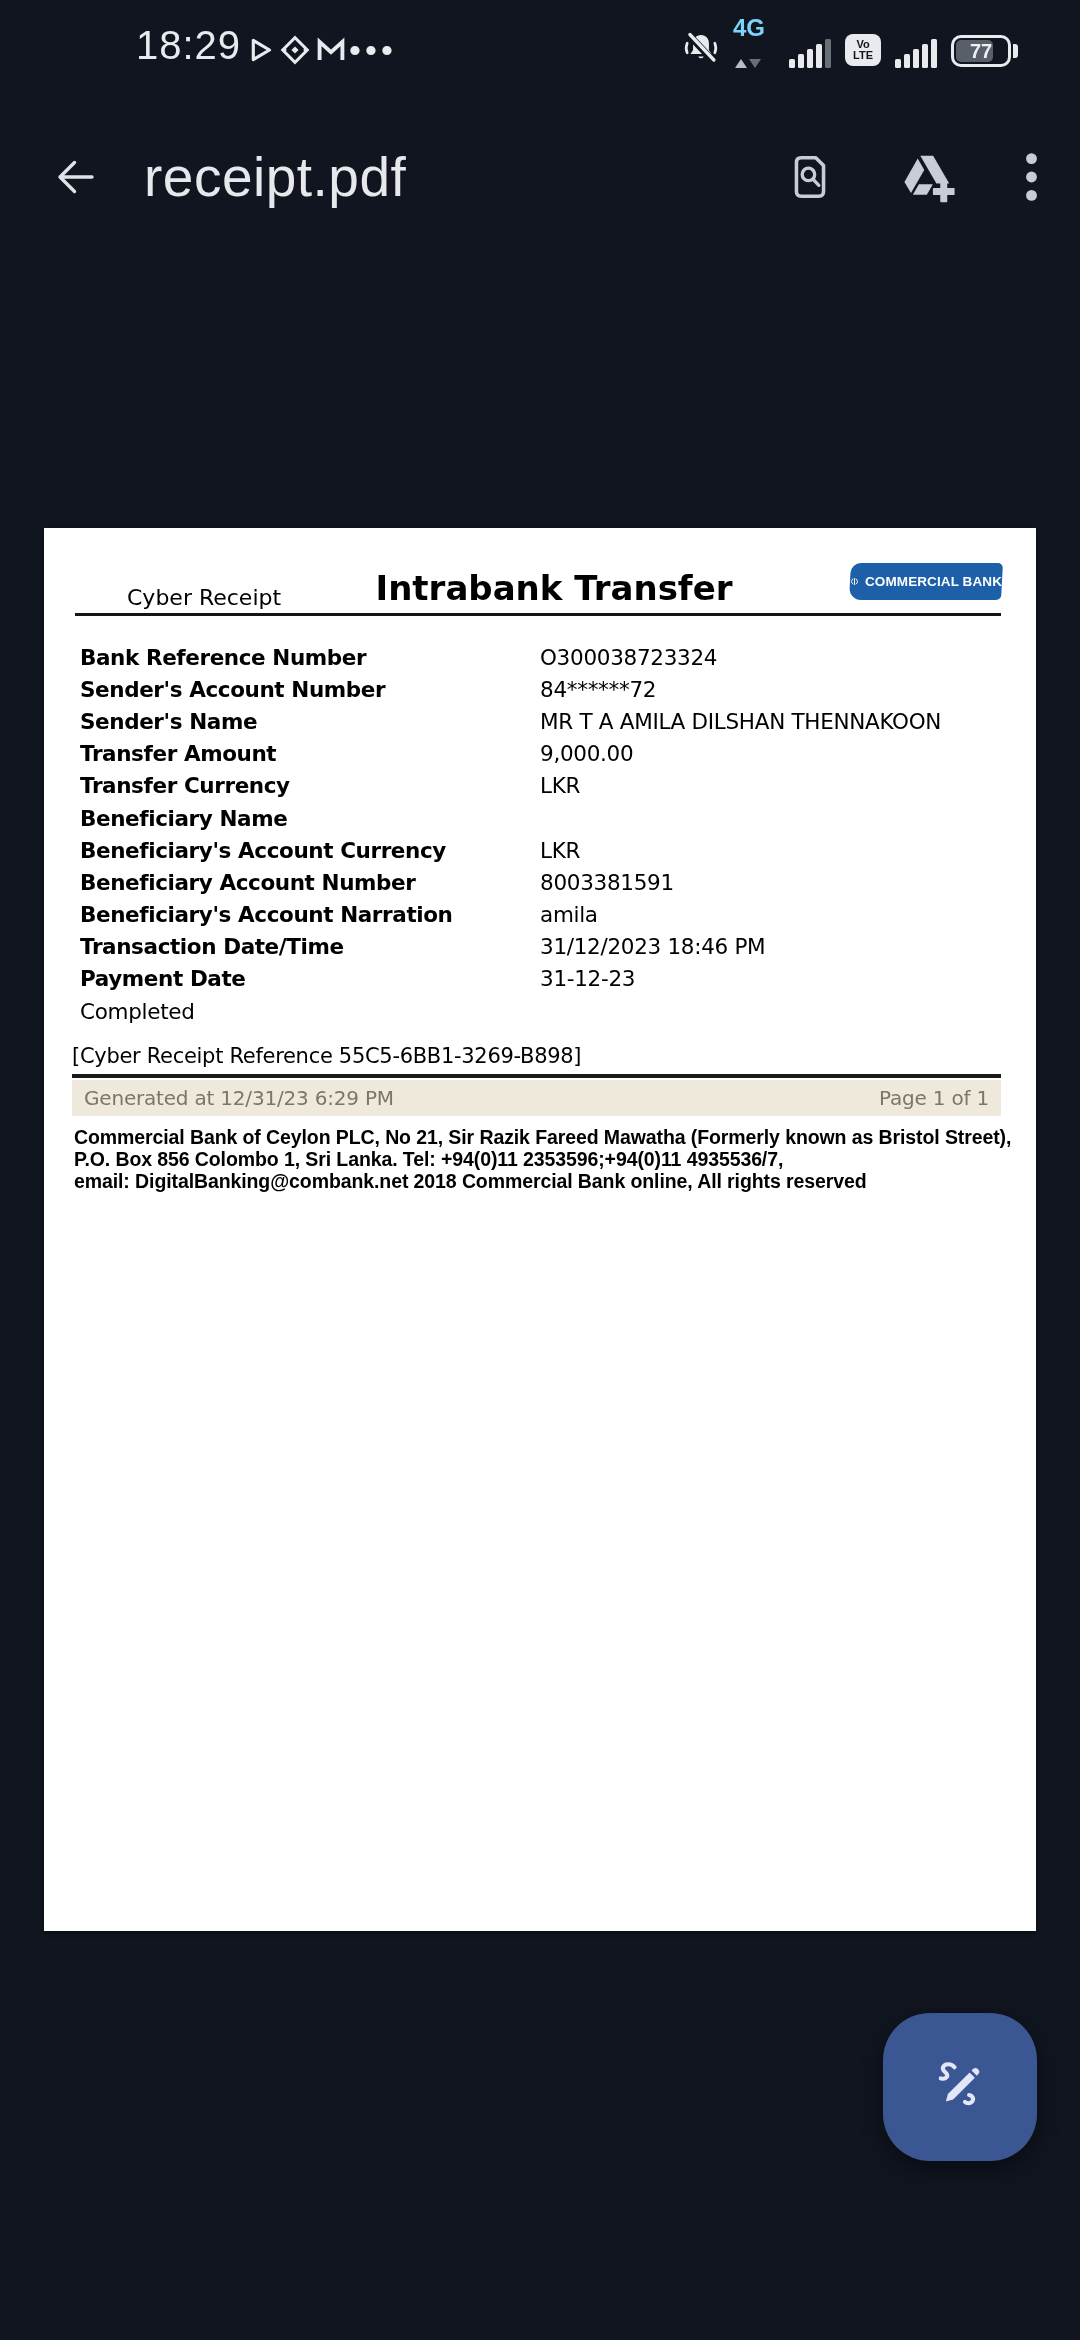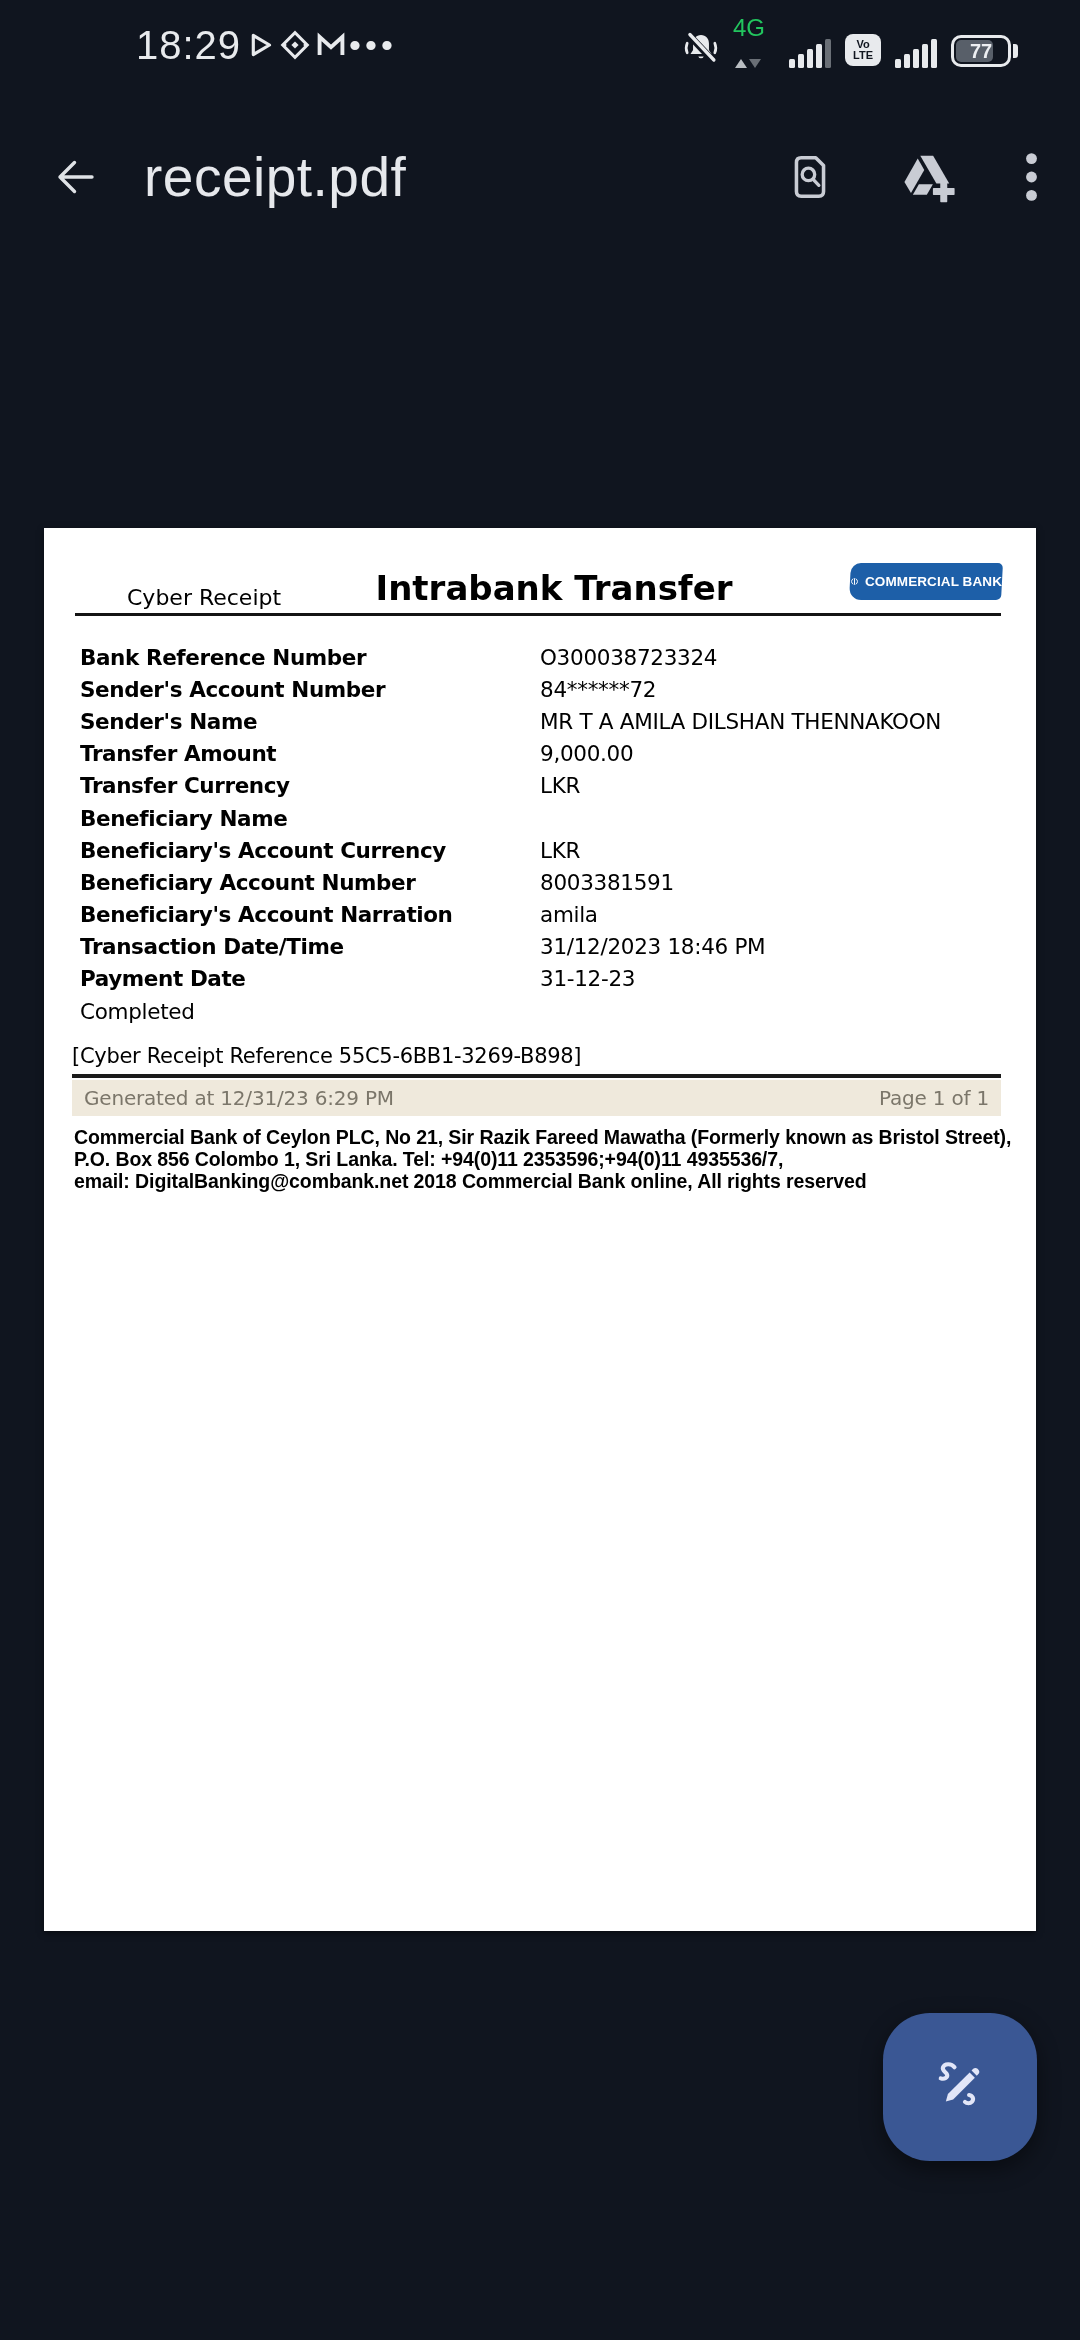--- a/index.html
+++ b/index.html
@@ -7,28 +7,28 @@
   .screen{
     position:relative; width:1080px; height:2340px; overflow:hidden;
     background:var(--bg-dark, #10151f);
     font-family:"Liberation Sans", sans-serif;
   }
   
   .status-bar{
     position:absolute; top:0; left:0; right:0; height:90px;
     display:flex; align-items:center; padding:0 62px 0 136px; color:#e8eaed;
   }
-  .sb-left{ display:flex; align-items:center; }
+  .sb-left{ display:flex; align-items:flex-end; }
   .sb-time{ font-size:40px; font-weight:500; letter-spacing:1px; }
   .sb-ico{ width:36px; height:36px; display:flex; align-items:center; justify-content:center; }
   .sb-ico svg{ width:100%; height:100%; }
   .sb-dots{ font-size:34px; letter-spacing:4px; color:#e8eaed; line-height:36px; }
   .sb-right{ margin-left:auto; display:flex; align-items:flex-end; gap:14px; }
   .net-cluster{ position:relative; width:98px; height:58px; }
-  .net-label{ position:absolute; top:-2px; left:0; font-size:24px; color:#22c55e; }
+  .net-label{ position:absolute; top:-2px; left:0; font-size:24px; color:#7dd3fc;font-weight:bold; }
   .net-arrows{ position:absolute; bottom:6px; left:2px; display:flex; gap:2px; }
   .tri-up{ width:0;height:0;border-left:6px solid transparent;border-right:6px solid transparent;border-bottom:9px solid #b9bdc2;}
   .tri-dn{ width:0;height:0;border-left:6px solid transparent;border-right:6px solid transparent;border-top:9px solid #6a6f76;}
   .bars{ position:absolute; right:0; bottom:6px; display:flex; align-items:flex-end; gap:3px; }
   .bars2{ position:relative; display:flex; align-items:flex-end; gap:3px; height:58px; padding-bottom:6px; }
   .bar{ width:6px; background:#e8eaed; border-radius:1.5px; }
   .bar.dim{ background:#6a6f76; }
   .volte{
     width:36px; height:32px; margin-bottom:8px; border-radius:8px; background:#e8eaed;
     display:flex; flex-direction:column; align-items:center; justify-content:center;

